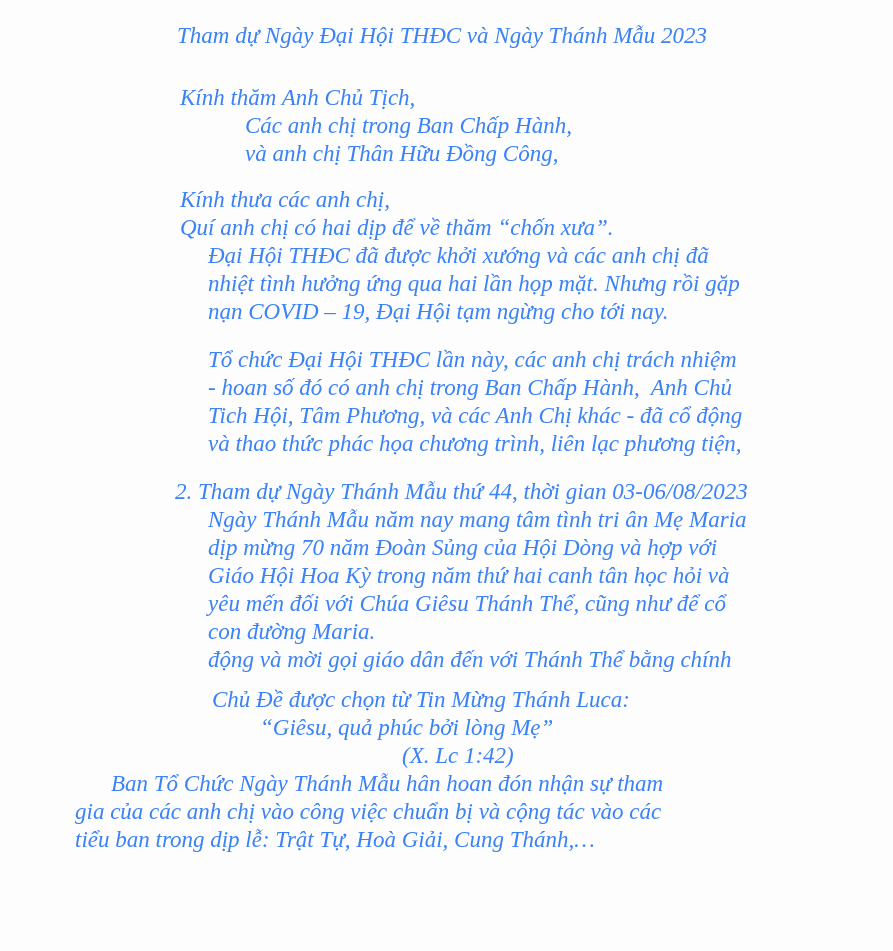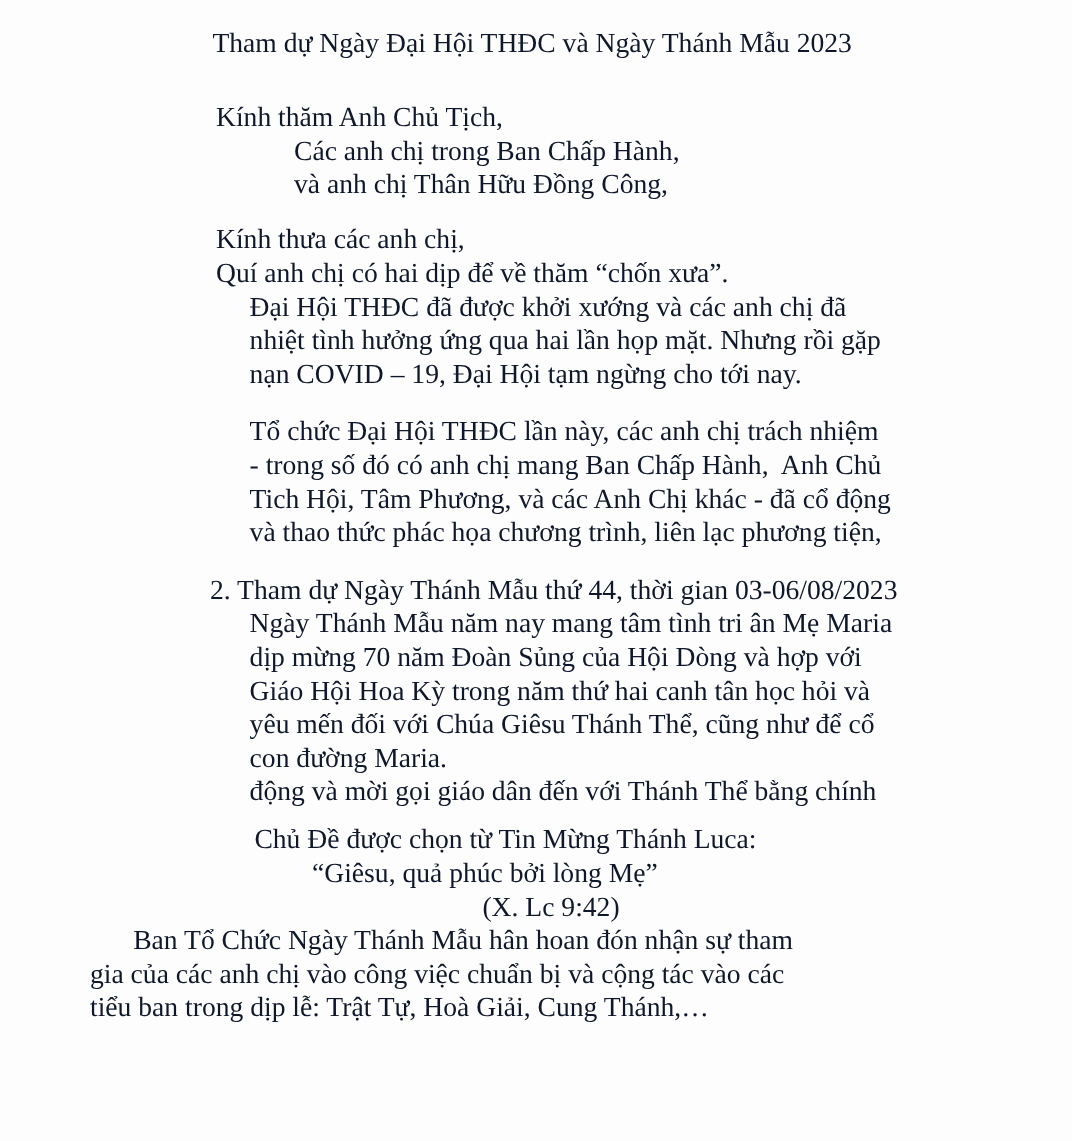--- a/index.html
+++ b/index.html
@@ -8,22 +8,23 @@
     background: #ffffff;
   }
   .page {
     position: relative;
     width: 893px;
     height: 951px;
     background: #fdfdfd;
     font-family: "Liberation Serif", "DejaVu Serif", serif;
     font-size: 23px;
     line-height: 28px;
-    color: #0f172a;
+    color: #3b82f6;
     overflow: hidden;
+    font-style: italic;
   }
   .ln { white-space: pre-wrap; }
 
   
   .ind-title   { margin-left: 177px; }
   .ind-base    { margin-left: 180px; }
   .ind-sub     { margin-left: 245px; }
   .ind-numhead { margin-left: 175px; }
   .ind-body    { margin-left: 208px; }
   .ind-theme1  { margin-left: 212px; }
@@ -63,42 +64,42 @@
 
 
   <div>
     <div class="ln ind-body">Đại Hội THĐC đã được khởi xướng và các anh chị đã</div>
     <div class="ln ind-body">nhiệt tình hưởng ứng qua hai lần họp mặt. Nhưng rồi gặp</div>
     <div class="ln ind-body">nạn COVID – 19, Đại Hội tạm ngừng cho tới nay.</div>
   </div>
 
   <div class="b-s1-p2">
     <div class="ln ind-body">Tổ chức Đại Hội THĐC lần này, các anh chị trách nhiệm</div>
-    <div class="ln ind-body">- trong số đó có anh chị mang Ban Chấp Hành,  Anh Chủ</div>
+    <div class="ln ind-body">- hoan số đó có anh chị trong Ban Chấp Hành,  Anh Chủ</div>
     <div class="ln ind-body">Tich Hội, Tâm Phương, và các Anh Chị khác - đã cổ động</div>
     <div class="ln ind-body">và thao thức phác họa chương trình, liên lạc phương tiện,</div>
   </div>
 
   <div class="b-s2-head">
     <div class="ln ind-numhead">2. Tham dự Ngày Thánh Mẫu thứ 44, thời gian 03-06/08/2023</div>
   </div>
 
   <div>
     <div class="ln ind-body">Ngày Thánh Mẫu năm nay mang tâm tình tri ân Mẹ Maria</div>
     <div class="ln ind-body">dịp mừng 70 năm Đoàn Sủng của Hội Dòng và hợp với</div>
     <div class="ln ind-body">Giáo Hội Hoa Kỳ trong năm thứ hai canh tân học hỏi và</div>
     <div class="ln ind-body">yêu mến đối với Chúa Giêsu Thánh Thể, cũng như để cổ</div>
     <div class="ln ind-body">con đường Maria.</div>
     <div class="ln ind-body">động và mời gọi giáo dân đến với Thánh Thể bằng chính</div>
   </div>
 
   <div class="b-theme">
     <div class="ln ind-theme1">Chủ Đề được chọn từ Tin Mừng Thánh Luca:</div>
     <div class="ln ind-theme2">“Giêsu, quả phúc bởi lòng Mẹ”</div>
-    <div class="ln ind-theme3">(X. Lc 9:42)</div>
+    <div class="ln ind-theme3">(X. Lc 1:42)</div>
   </div>
 
   <div>
     <div class="ln ind-close first-indent">Ban Tổ Chức Ngày Thánh Mẫu hân hoan đón nhận sự tham</div>
     <div class="ln ind-close">gia của các anh chị vào công việc chuẩn bị và cộng tác vào các</div>
     <div class="ln ind-close">tiểu ban trong dịp lễ: Trật Tự, Hoà Giải, Cung Thánh,…</div>
   </div>
 
 </div>
 

